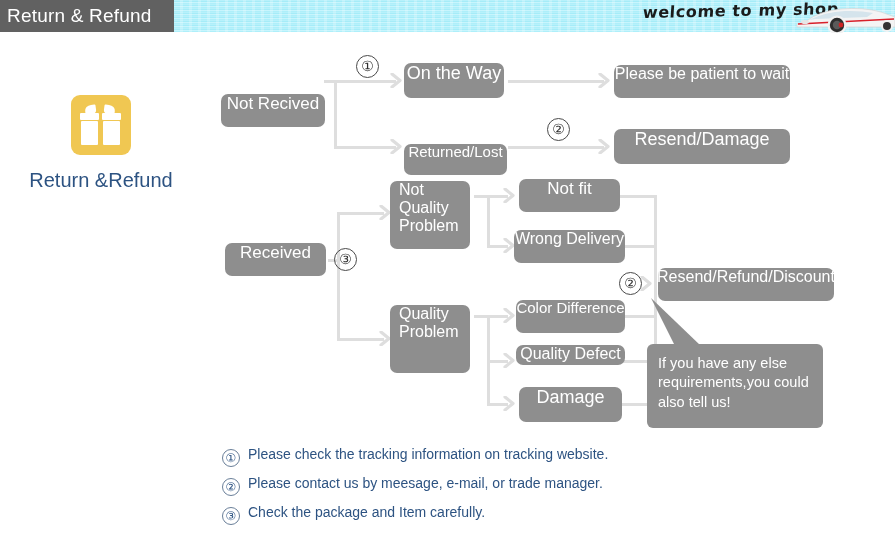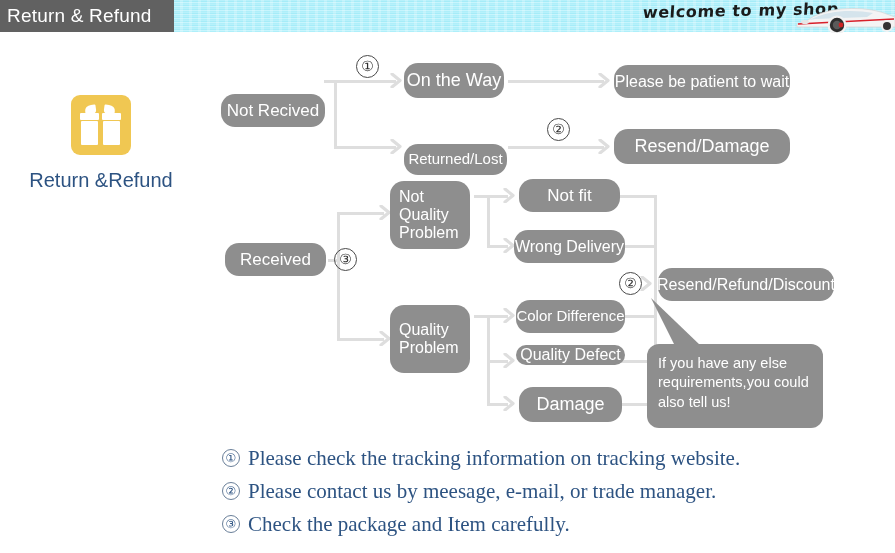--- a/index.html
+++ b/index.html
@@ -61,22 +61,22 @@
   .gift-icon .glid-r{position:absolute;left:31px;top:18px;width:19px;height:7px;background:#fff;border-radius:1px;}
   .gift-icon .bow-l{position:absolute;left:14px;top:10px;width:11px;height:9px;background:#fff;border-radius:60% 10% 40% 10%;transform:rotate(-8deg);}
   .gift-icon .bow-r{position:absolute;left:33px;top:10px;width:11px;height:9px;background:#fff;border-radius:10% 60% 10% 40%;transform:rotate(8deg);}
   .brand-label{
     margin-top:14px;font-size:20px;color:#2d5382;
     font-family:"Liberation Sans", sans-serif;white-space:nowrap;
   }
 
   
   .node{
-    position:absolute;background:#8e8e8e;border-radius:14px;
-    color:#ffffff;display:flex;align-items:center;
+    position:absolute;background:#8e8e8e;border-radius:7px;
+    color:#ffffff;display:flex;
     box-sizing:border-box;line-height:1.12;
   }
   .node.center{justify-content:center;text-align:center;}
   .node.left{justify-content:flex-start;text-align:left;}
   .node .txt{display:block;white-space:pre-line;}
 
   
   .line{position:absolute;background:#dedede;}
   .line.h{height:3px;}
   .line.v{width:3px;}
@@ -87,39 +87,39 @@
   .marker{
     position:absolute;width:23px;height:23px;border-radius:50%;
     border:1.6px solid #4a4a4a;color:#2e2e2e;
     font-size:14px;font-family:"Liberation Serif", serif;
     display:flex;align-items:center;justify-content:center;
     background:transparent;box-sizing:border-box;
   }
 
   
   .bubble{
-    position:absolute;background:#8e8e8e;border-radius:12px;
+    position:absolute;background:#8e8e8e;border-radius:6px;
     color:#fff;box-sizing:border-box;padding:10px 11px;
     font-size:14.5px;line-height:1.33;
   }
   .bubble-tail{position:absolute;width:60px;height:52px;}
 
   
   .notes{position:absolute;left:222px;top:446px;width:640px;}
   .note{display:flex;align-items:flex-start;margin-bottom:8px;}
   .note-num{
     flex:0 0 auto;width:18px;height:18px;border-radius:50%;
     border:1.4px solid #6a7f99;color:#2d5382;
     font-size:12px;font-family:"Liberation Serif", serif;
     display:flex;align-items:center;justify-content:center;
     margin-top:3px;box-sizing:border-box;
   }
   .note-text{
-    margin-left:8px;font-size:21px;color:#2d5382;
-    font-family:Liberation Serif, serif;white-space:nowrap;
+    margin-left:8px;font-size:14px;color:#2d5382;
+    font-family:Liberation Sans, sans-serif;white-space:nowrap;
   }
 </style>
 </head>
 <body>
 
 <div id="root">
 
   <div class="header">
     <div class="header-stripes"></div>
 

